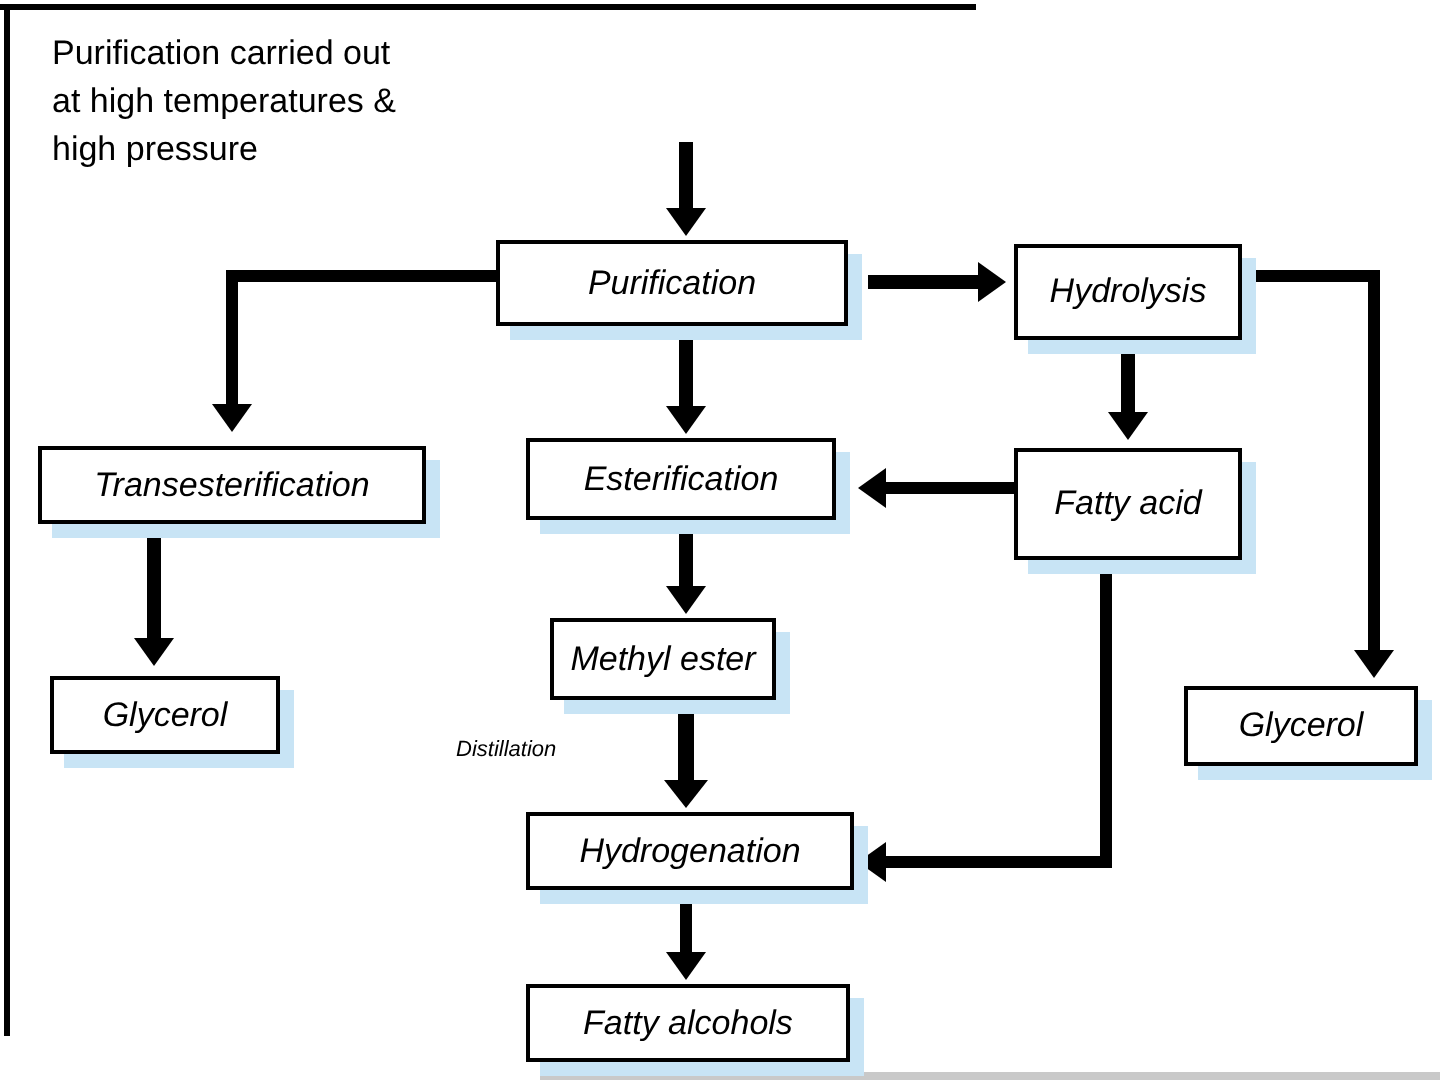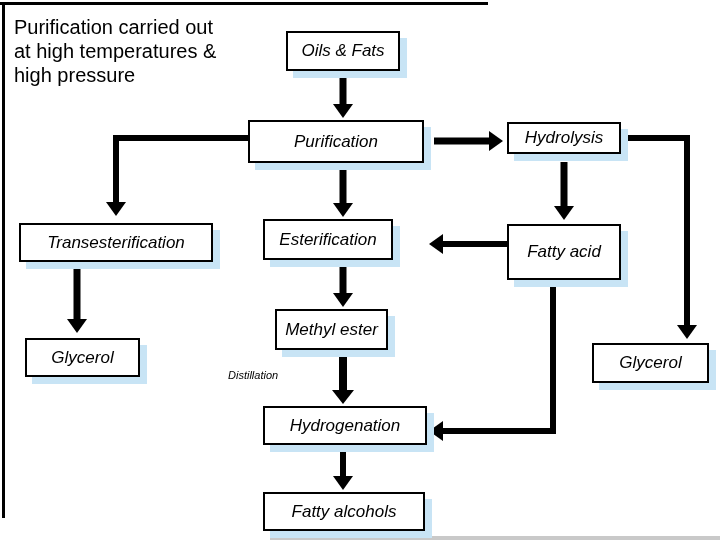--- a/index.html
+++ b/index.html
@@ -3,22 +3,22 @@
 <meta charset="utf-8">
 <style>
   html,body{margin:0;padding:0;background:#fff;}
   #slide{
     position:relative;width:720px;height:540px;background:#ffffff;overflow:hidden;
     font-family:"Liberation Sans",sans-serif;color:#000;
   }
   .frame{position:absolute;background:#000;}
   .bottom-strip{position:absolute;background:#c9c9c9;}
   .note{
-    position:absolute;left:14px;top:15px;width:240px;
-    font-size:20px;line-height:24px;font-style:normal;white-space:nowrap;
+    position:absolute;left:26px;top:15px;width:240px;
+    font-size:17px;line-height:24px;font-style:normal;white-space:nowrap;
   }
   .node{
     position:absolute;box-sizing:border-box;background:#fff;border:2px solid #000;
     box-shadow:7px 7px 0 var(--shadow,#c8e4f5);
     display:flex;align-items:center;justify-content:center;
     font-style:italic;font-size:17px;white-space:nowrap;
   }
   .floatlabel{
     position:absolute;font-style:italic;font-size:11px;white-space:nowrap;
   }
@@ -85,29 +85,28 @@
     <g>
       <path d="M343 445 L343 478" stroke-width="6"></path>
       <polygon points="333,476 353,476 343,490"></polygon>
     </g>
     <g>
       <path d="M77 262 L77 321" stroke-width="7"></path>
       <polygon points="67,319 87,319 77,333"></polygon>
     </g>
   </svg>
 
-  <div class="node" style="left:286px;top:31px;width:114px;height:40px;">Oils &amp; Fats</div>
 
   <div class="node" style="left:248px;top:120px;width:176px;height:43px;">Purification</div>
 
-  <div class="node" style="left:507px;top:122px;width:114px;height:32px;">Hydrolysis</div>
+  <div class="node" style="left:507px;top:122px;width:114px;height:48px;">Hydrolysis</div>
 
   <div class="node" style="left:19px;top:223px;width:194px;height:39px;">Transesterification</div>
 
-  <div class="node" style="left:263px;top:219px;width:130px;height:41px;">Esterification</div>
+  <div class="node" style="left:263px;top:219px;width:155px;height:41px;">Esterification</div>
 
   <div class="node" style="left:507px;top:224px;width:114px;height:56px;">Fatty acid</div>
 
   <div class="node" style="left:25px;top:338px;width:115px;height:39px;">Glycerol</div>
 
   <div class="node" style="left:275px;top:309px;width:113px;height:41px;">Methyl ester</div>
 
   <div class="node" style="left:263px;top:406px;width:164px;height:39px;">Hydrogenation</div>
 
   <div class="node" style="left:263px;top:492px;width:162px;height:39px;">Fatty alcohols</div>

